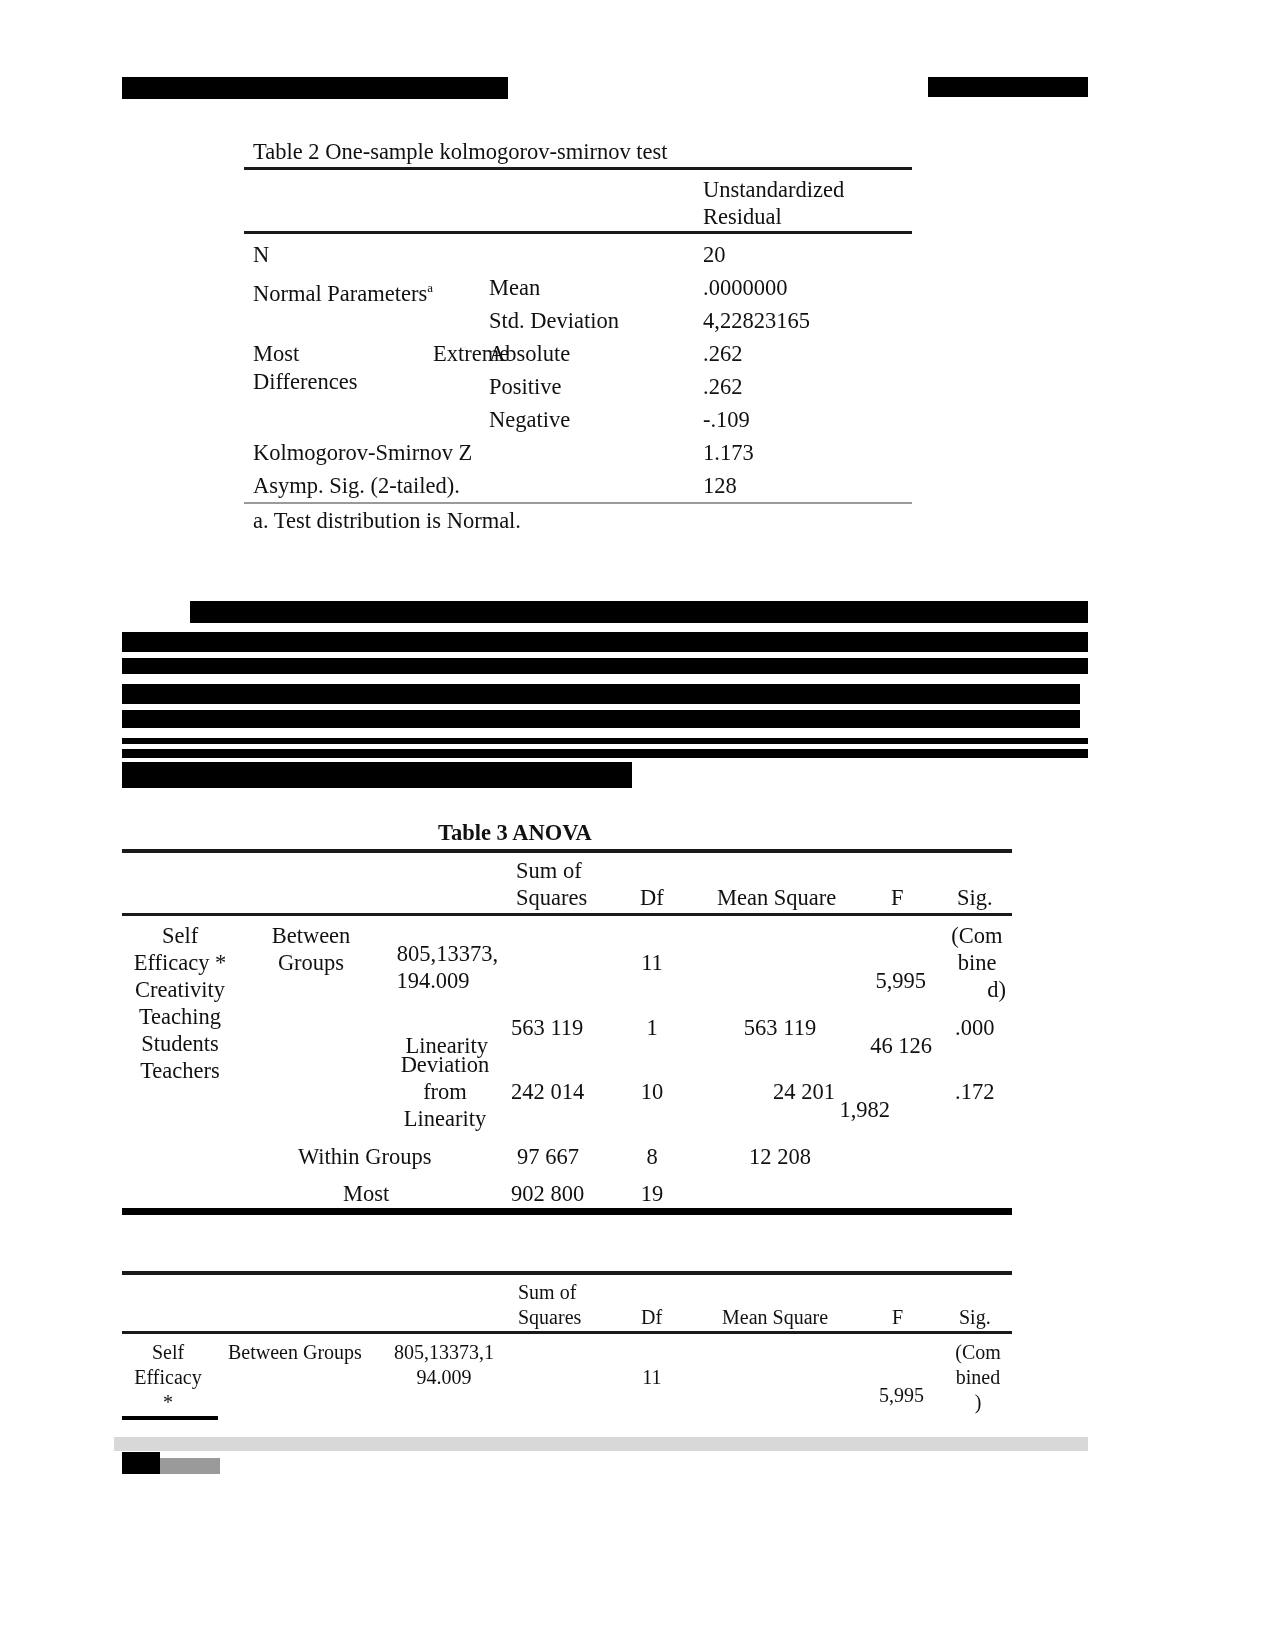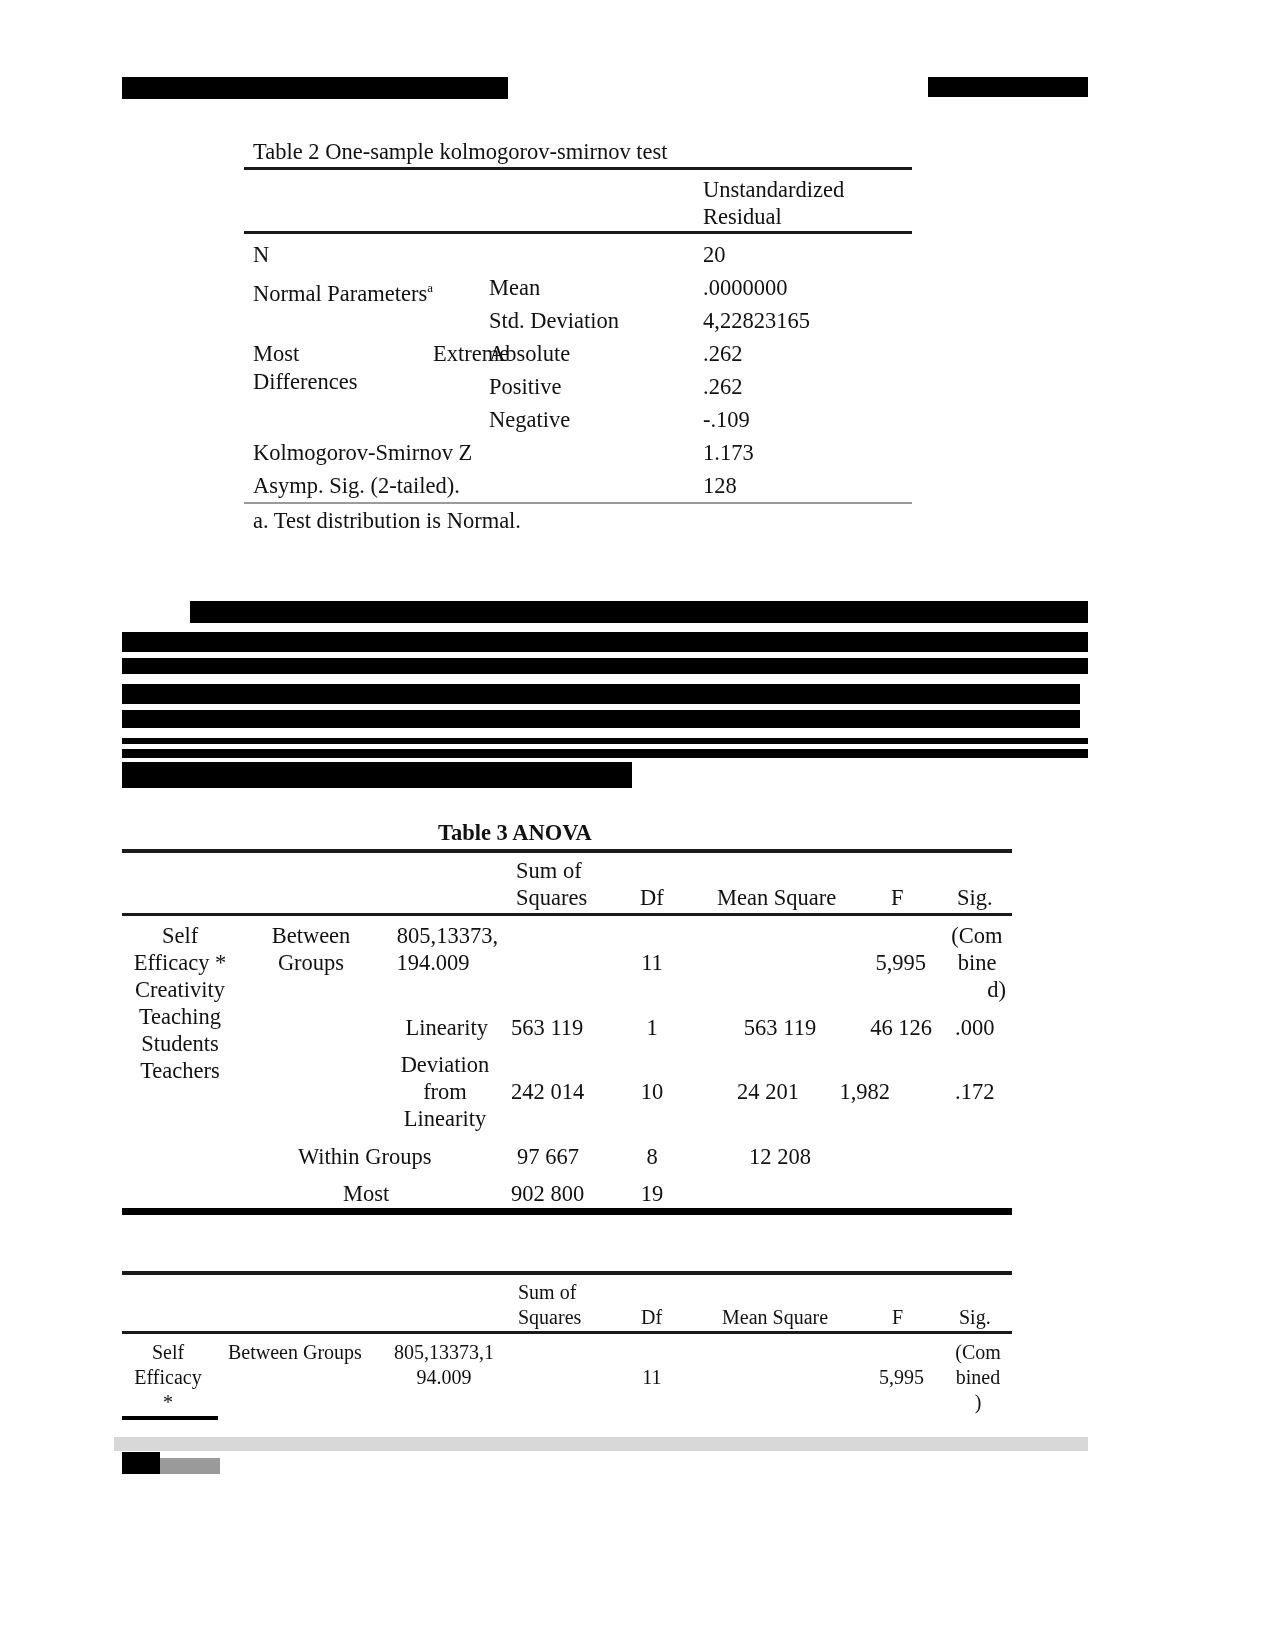--- a/index.html
+++ b/index.html
@@ -5,21 +5,21 @@
     html, body { margin: 0; padding: 0; background: #ffffff; }
     body { width: 1275px; height: 1650px; position: relative; overflow: hidden;
            font-family: "Liberation Serif", "DejaVu Serif", serif; color: #111; }
     .redact { position: absolute; background: #000; }
     .abs { position: absolute; }
     .t2 { font-size: 22.5px; line-height: 1; }
     .cell { position: absolute; white-space: nowrap; font-size: 22.5px; line-height: 27px; }
     .rule { position: absolute; background: #1a1a1a; }
     .thin { position: absolute; background: #9a9a9a; }
     .ac { text-align: center; }
-    .ar { text-align: right; }
+    .ar { text-align: right; margin-top: 18px; }
   </style>
 </head>
 <body>
 
 <div class="redact" style="left:122px;top:77px;width:386px;height:22px;"></div>
 <div class="redact" style="left:928px;top:77px;width:160px;height:20px;"></div>
 
 <div>
   <div class="abs t2" style="left:253px;top:141px;">Table 2 One-sample kolmogorov-smirnov test</div>
   <div class="rule" style="left:244px;top:167px;width:668px;height:3px;"></div>
@@ -119,21 +119,21 @@
   <div class="cell ar" style="left:850px;top:1014px;width:82px;">46 126</div>
   <div class="cell" style="left:955px;top:1014px;">.000</div>
 
   <div class="cell ac" style="left:390px;top:1051px;width:110px;">
     <div>Deviation</div>
     <div>from</div>
     <div>Linearity</div>
   </div>
   <div class="cell" style="left:511px;top:1078px;">242 014</div>
   <div class="cell ac" style="left:622px;top:1078px;width:60px;">10</div>
-  <div class="cell ac" style="left:708px;top:1078px;width:120px;">24 201</div>
+  <div class="cell ac" style="left:744px;top:1078px;width:120px;">24 201</div>
   <div class="cell ar" style="left:814px;top:1078px;width:76px;">1,982</div>
   <div class="cell" style="left:955px;top:1078px;">.172</div>
 
   <div class="cell" style="left:298px;top:1143px;">Within Groups</div>
   <div class="cell" style="left:517px;top:1143px;">97 667</div>
   <div class="cell ac" style="left:622px;top:1143px;width:60px;">8</div>
   <div class="cell ac" style="left:720px;top:1143px;width:120px;">12 208</div>
 
   <div class="cell" style="left:343px;top:1180px;">Most</div>
   <div class="cell" style="left:511px;top:1180px;">902 800</div>

